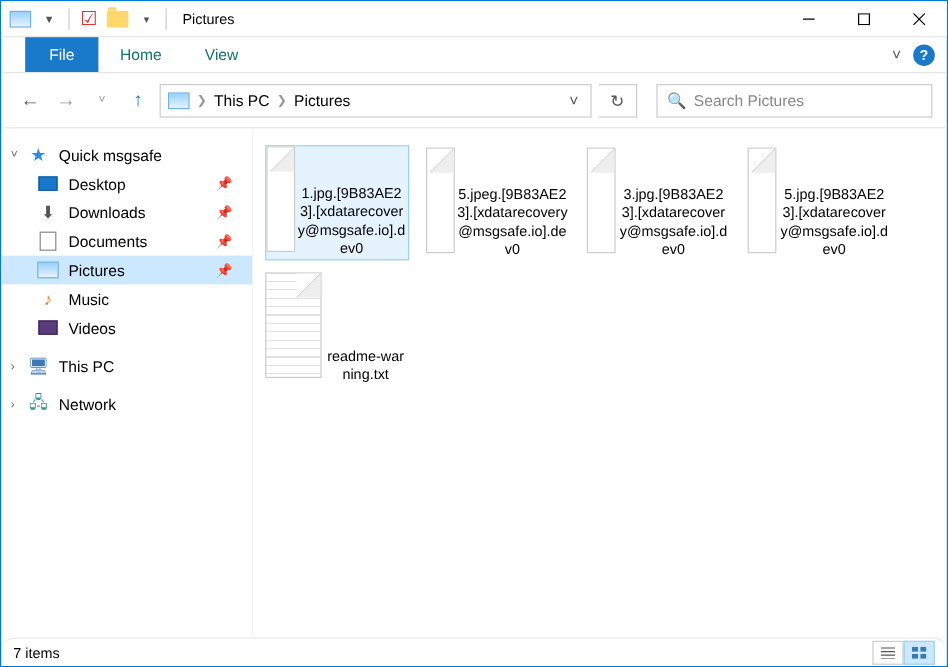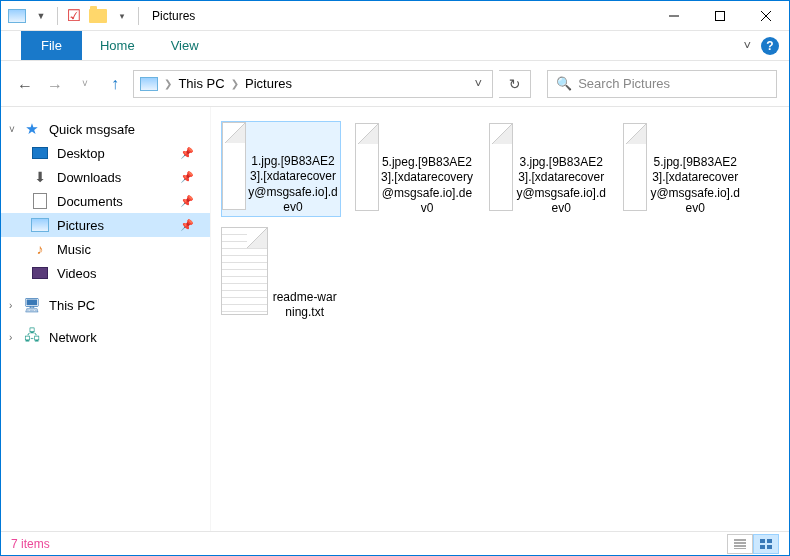--- a/index.html
+++ b/index.html
@@ -48,21 +48,21 @@
 
 .content { flex: 1; padding: 14px 10px; overflow-y: auto; display: flex; flex-wrap: wrap; align-content: flex-start; gap: 10px 14px; }
 .file-item { width: 120px; display: flex; flex-direction: row; align-items: flex-end; text-align: center; }
 .file-item.first { border: 1px solid #99d1ff; background: #e5f3ff; }
 .file-thumb { width: 70px; height: 88px; background: #fff; border: 1px solid #ccc; position: relative; margin-bottom: 6px; }
 .file-thumb::before { content: ""; position: absolute; top: 0; right: 0; width: 20px; height: 20px; background: linear-gradient(135deg, #fff 0%, #fff 48%, #ccc 50%, #eee 52%, #eee 100%); }
 .file-thumb.txt { background: repeating-linear-gradient(#fff, #fff 6px, #e0e0e0 6px, #e0e0e0 7px); }
 .file-name { font-size: 12px; color: #000; word-break: break-all; line-height: 1.3; padding: 0 2px; }
 
 
-.statusbar { height: 24px; border-top: 1px solid #e5e5e5; display: flex; align-items: center; padding: 0 10px; font-size: 12px; color: #ec4899; }
+.statusbar { height: 24px; border-top: 1px solid #e5e5e5; display: flex; align-items: center; padding: 0 10px; font-size: 12px; color: #000000; border-radius: 12px; }
 .statusbar-right { margin-left: auto; display: flex; gap: 0; }
 .view-btn { width: 26px; height: 20px; border: 1px solid #ccc; display: flex; align-items: center; justify-content: center; font-size: 11px; }
 .view-btn.active { background: #cce8ff; border-color: #99d1ff; }
 
 
 .ico-folder { width: 18px; height: 14px; background: #ffd76b; border-radius: 1px; position: relative; }
 .ico-folder::before { content: ""; position: absolute; top: -3px; left: 1px; width: 7px; height: 3px; background: #ffd76b; border-radius: 1px 1px 0 0; }
 .ico-pic { width: 18px; height: 14px; background: linear-gradient(#9ad0ff, #e6f3ff); border: 1px solid #6bb3e0; }
 .ico-star { color: #2e8ae6; font-size: 15px; }
 .ico-desk { width: 16px; height: 12px; background: #1979ca; border: 1px solid #0a5a9c; }

